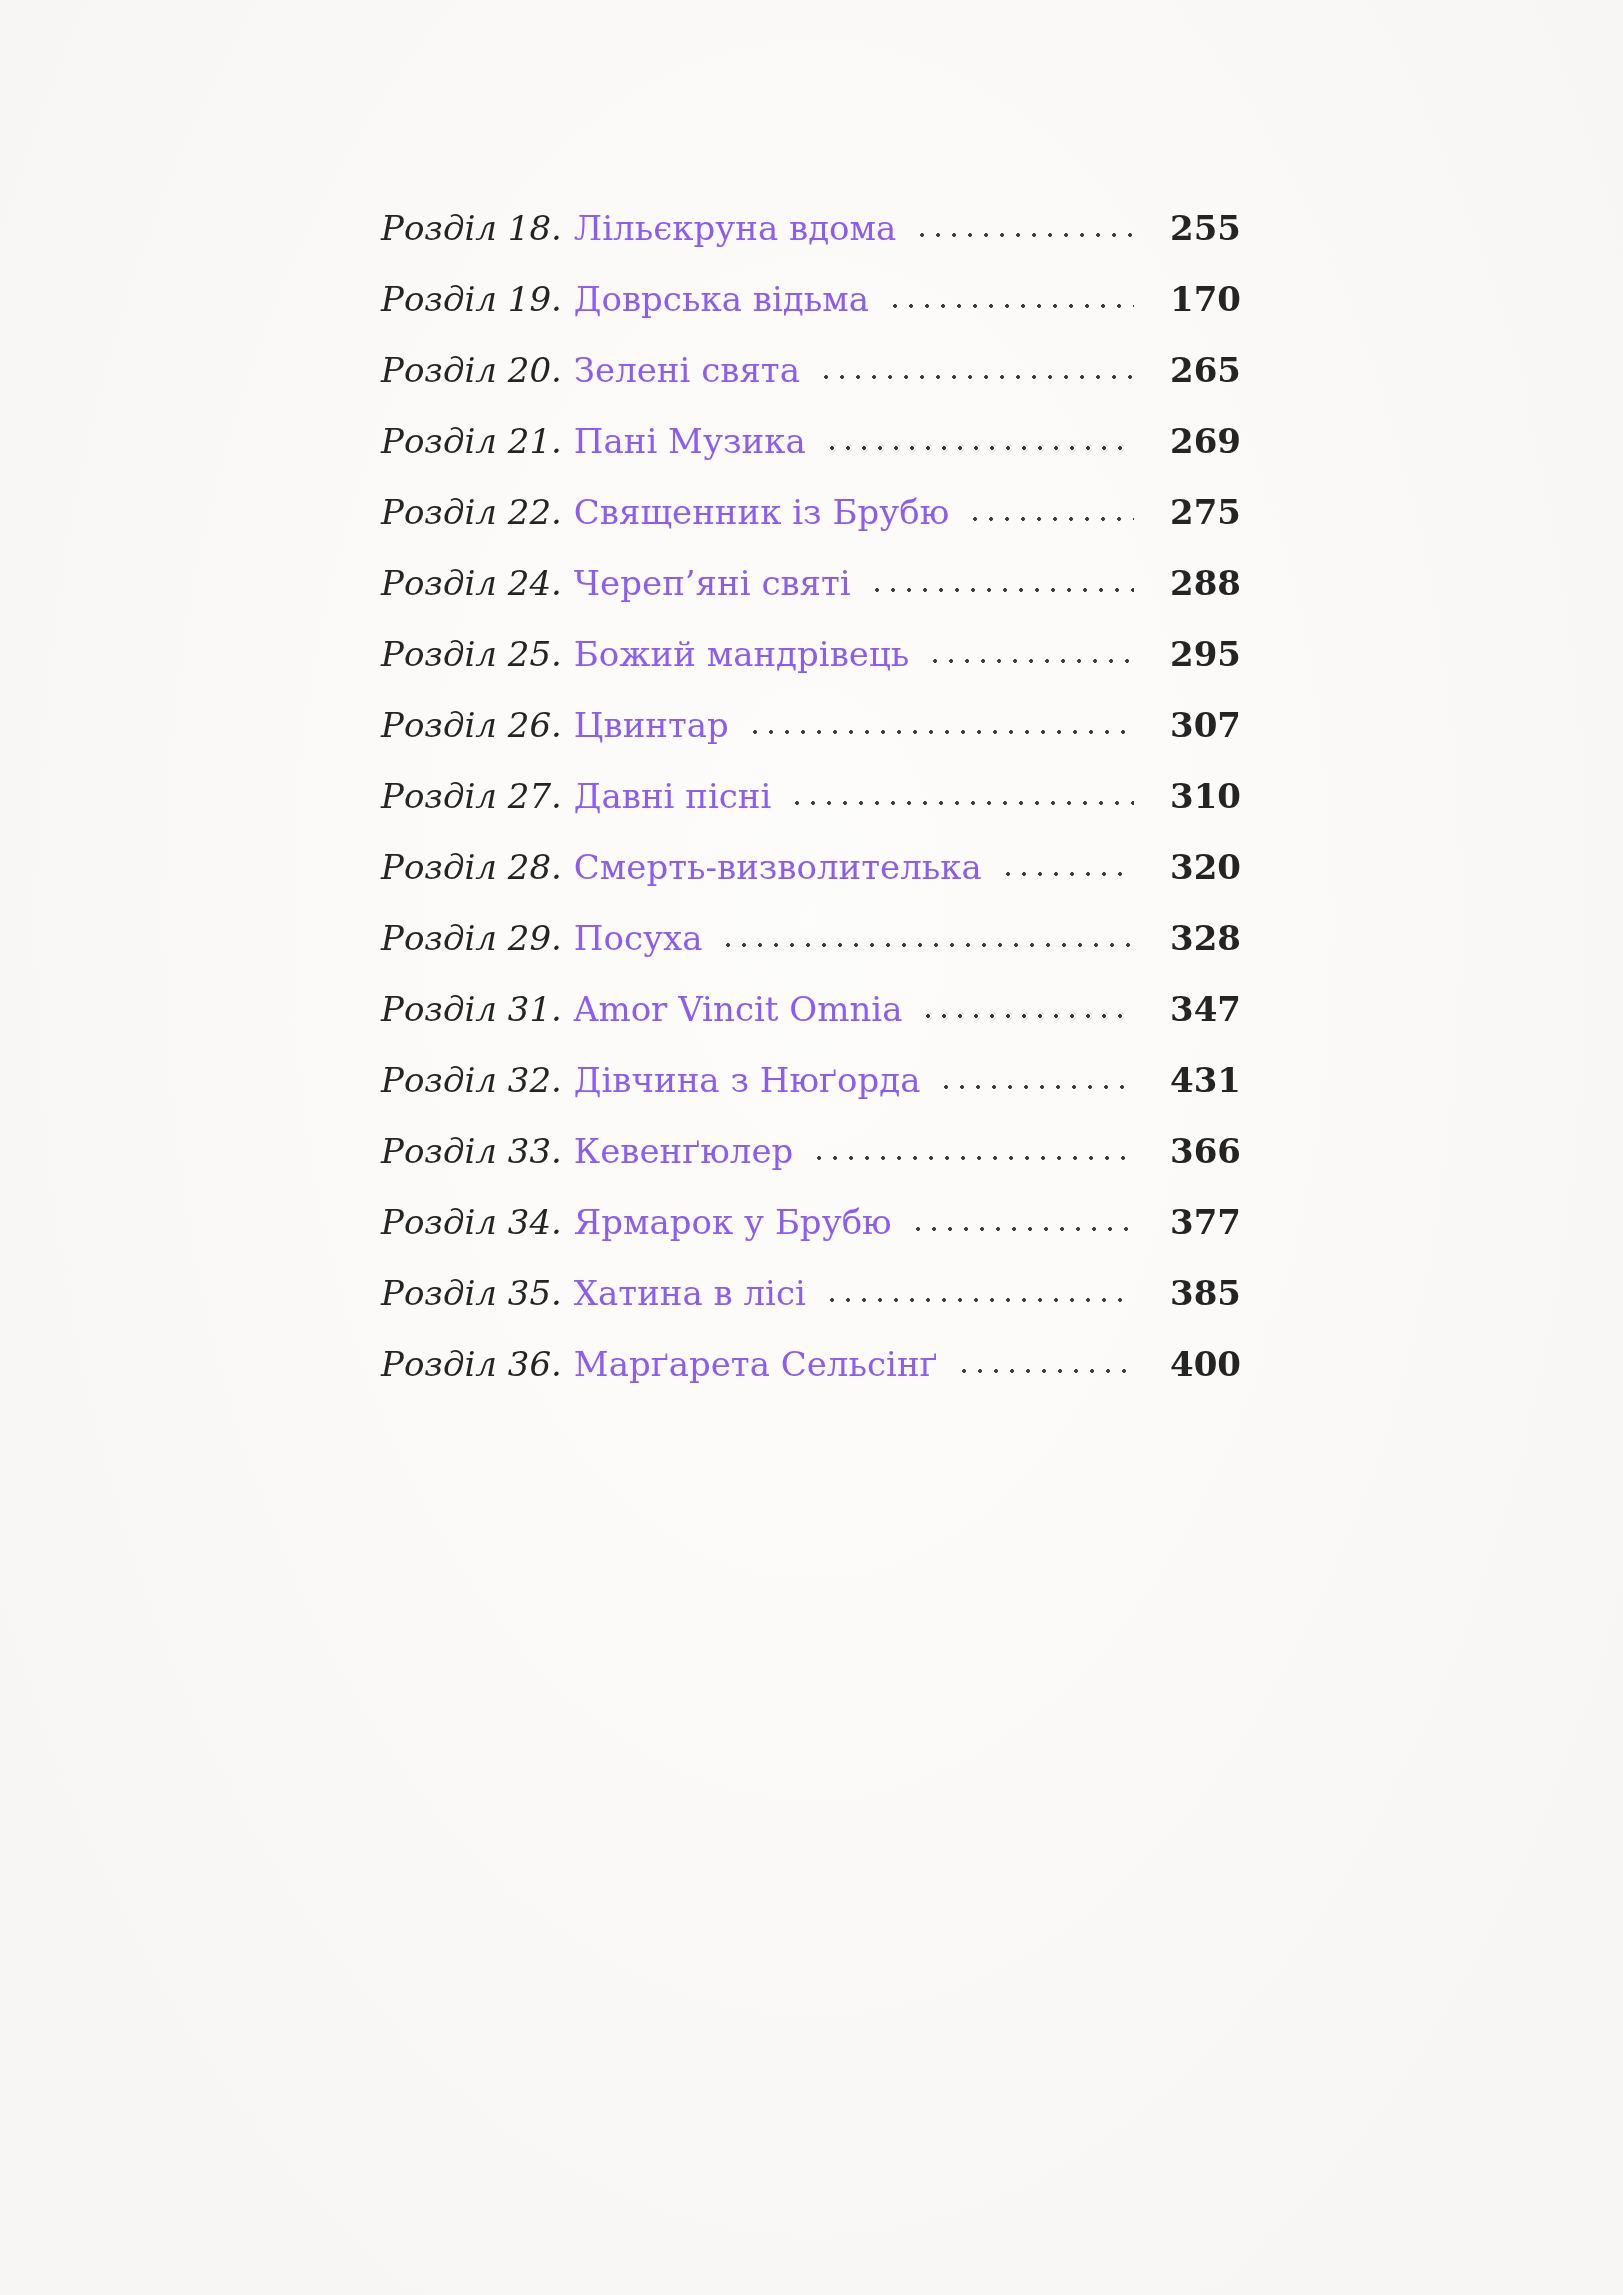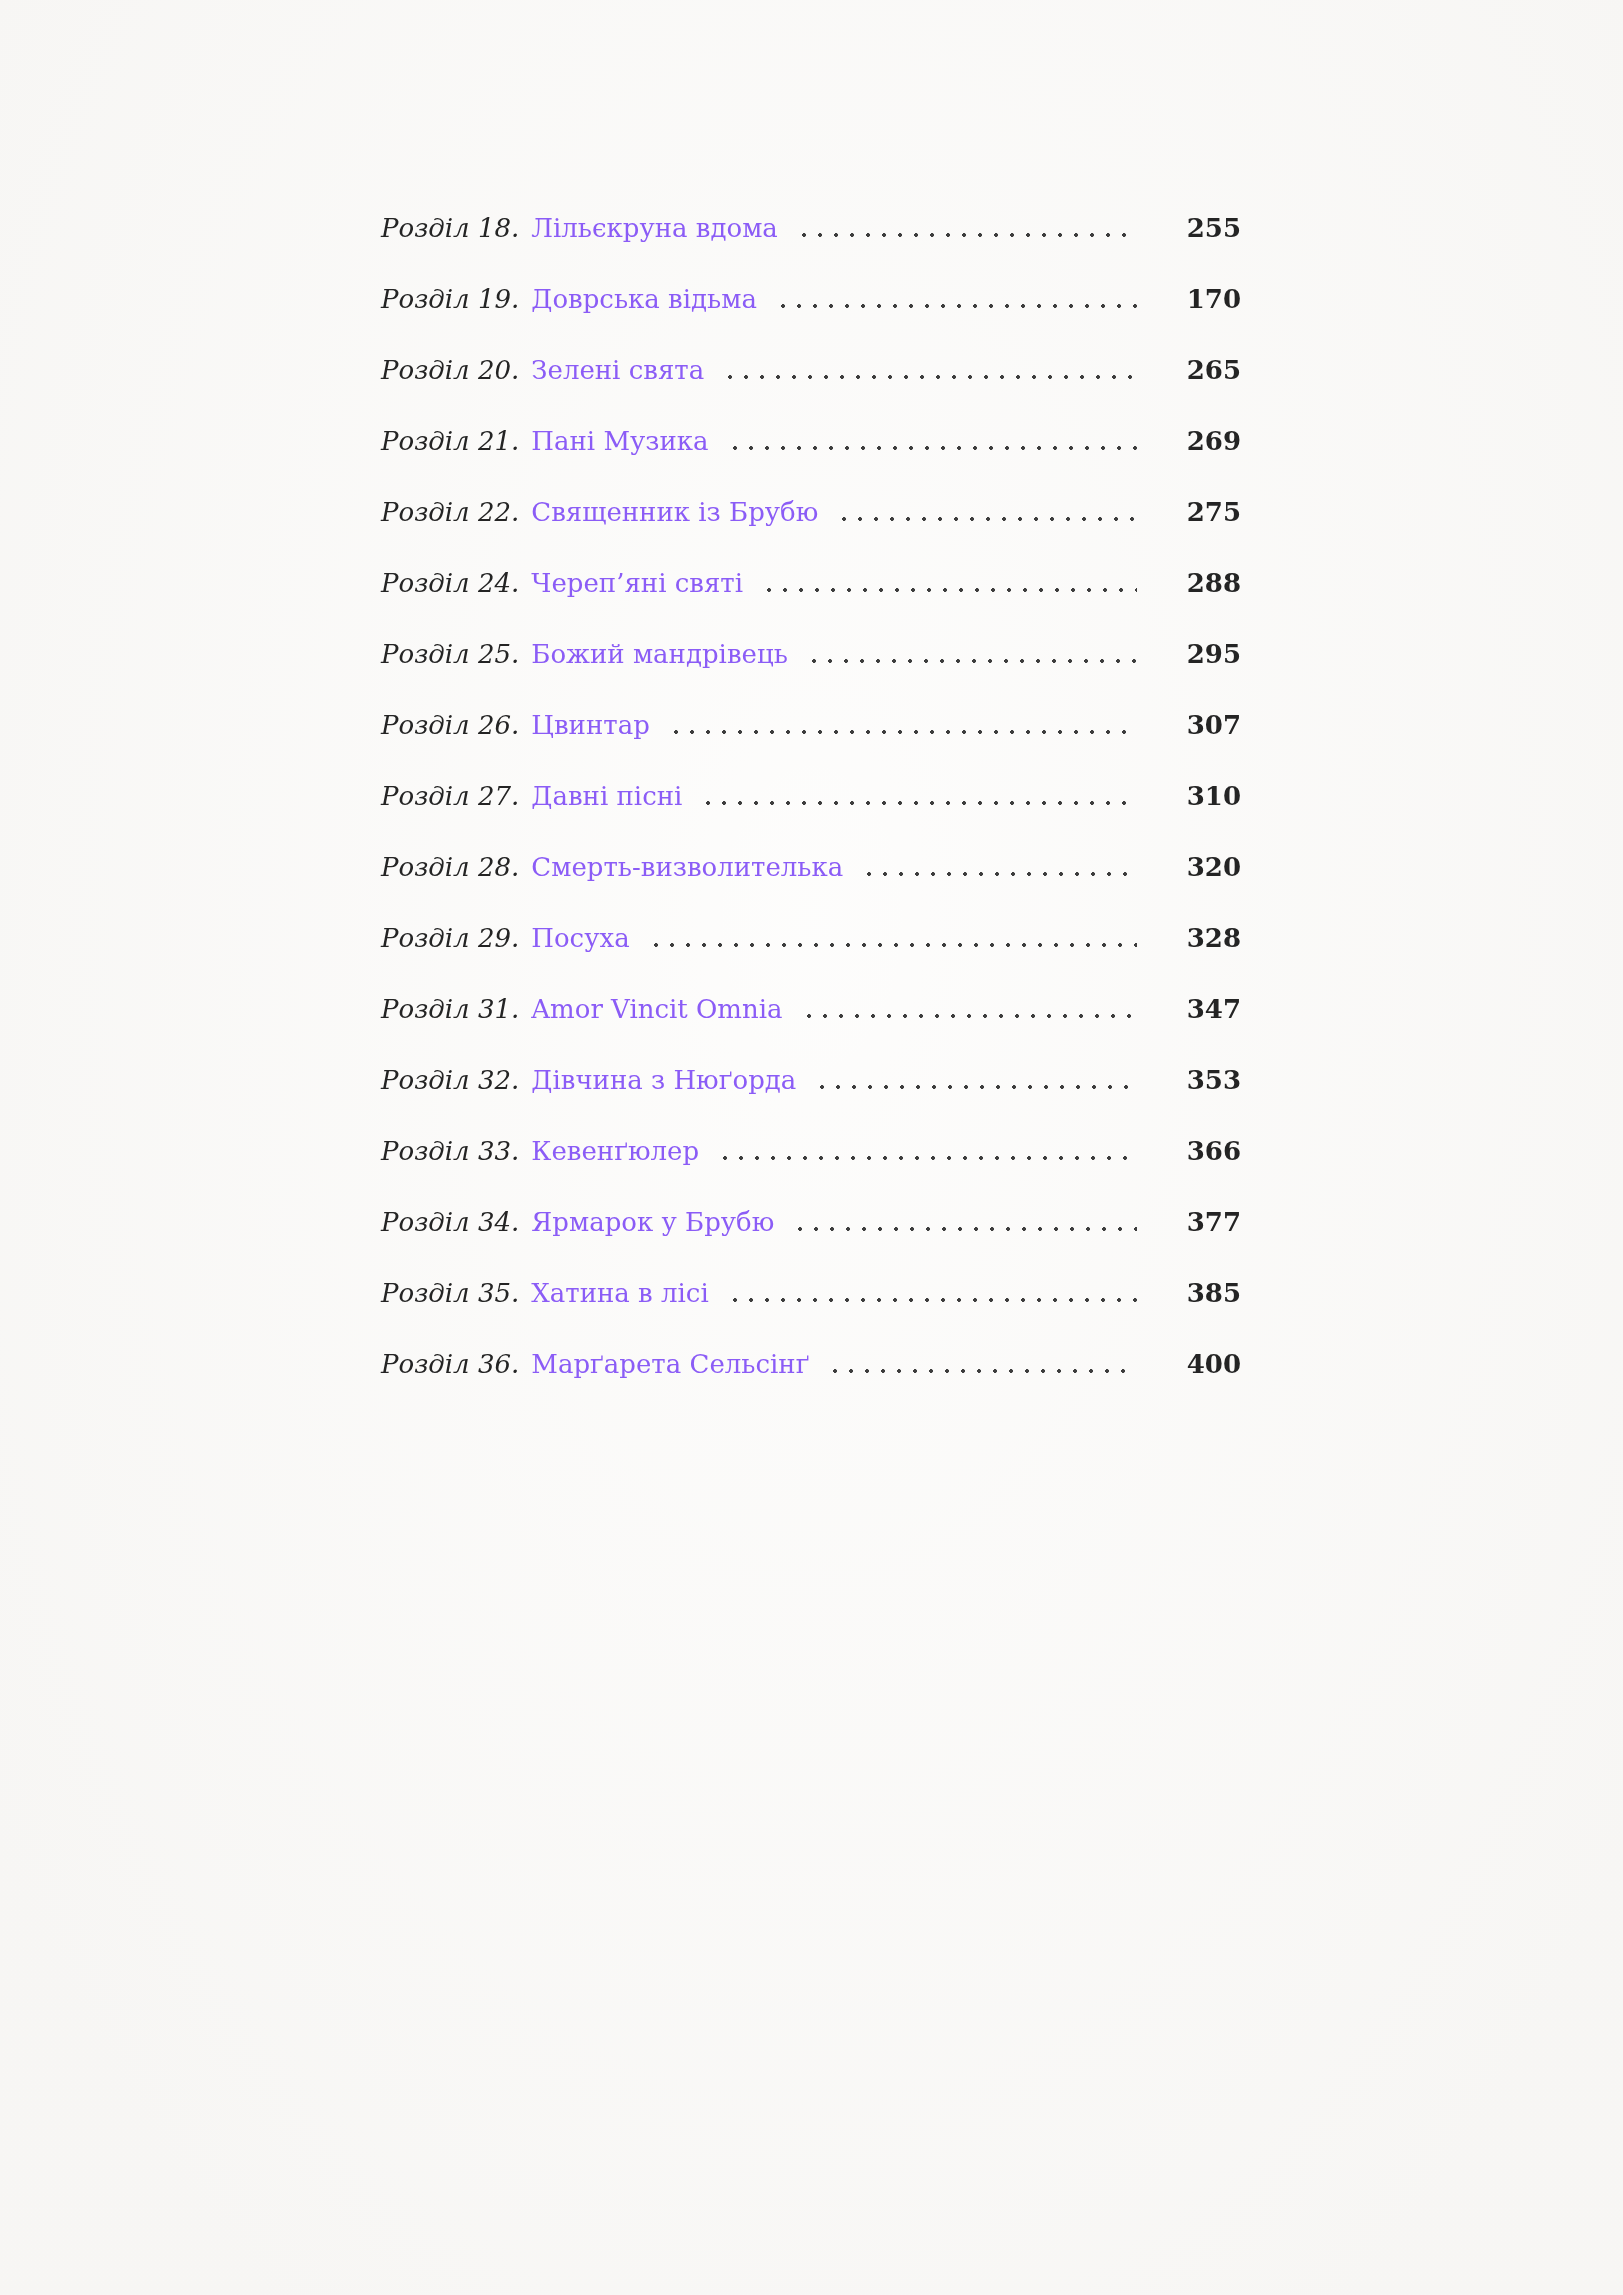--- a/index.html
+++ b/index.html
@@ -26,21 +26,21 @@
   .toc {
     position: absolute;
     left: 381px;
     top: 192px;
     width: 860px;
   }
   .row {
     display: flex;
     align-items: center;
     height: 71px;
-    font-size: 26px;
+    font-size: 34px;
     line-height: 1;
     white-space: nowrap;
   }
   .chapter {
     font-style: italic;
     margin-right: 12px;
     color: #242424;
   }
   .title {
     color: #8b5cf6;
@@ -151,21 +151,21 @@
     <span class="chapter">Розділ 31.</span>
     <span class="title">Amor Vincit Omnia</span>
     <span class="leader"></span>
     <span class="pagenum">347</span>
   </div>
 
   <div class="row">
     <span class="chapter">Розділ 32.</span>
     <span class="title">Дівчина з Нюґорда</span>
     <span class="leader"></span>
-    <span class="pagenum">353</span>
+    <span class="pagenum">431</span>
   </div>
 
   <div class="row">
     <span class="chapter">Розділ 33.</span>
     <span class="title">Кевенґюлер</span>
     <span class="leader"></span>
     <span class="pagenum">366</span>
   </div>
 
   <div class="row">

